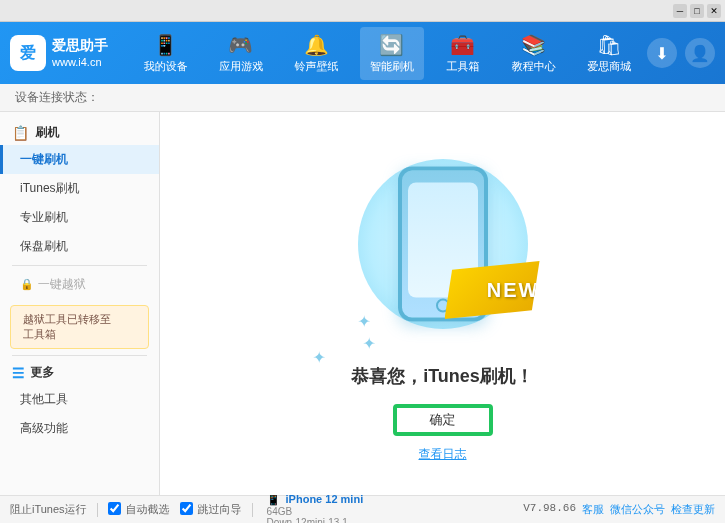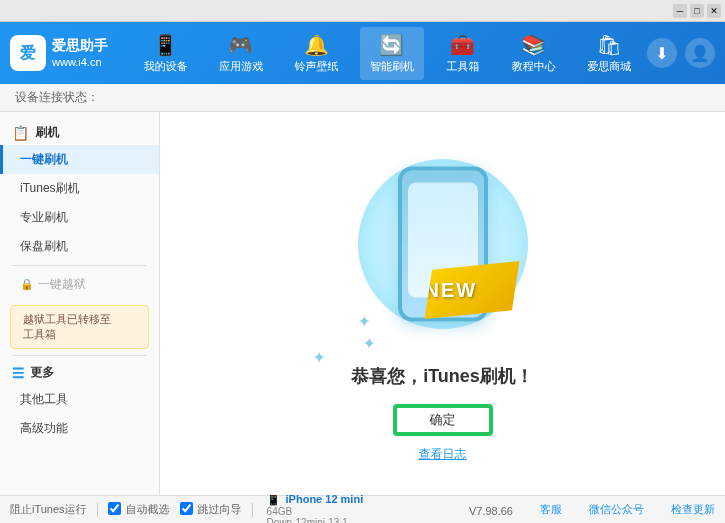--- a/index.html
+++ b/index.html
@@ -280,22 +280,23 @@
     .checkbox-item {
       display: flex;
       align-items: flex-start;
       gap: 5px;
       cursor: pointer;
     }
     .checkbox-item input { margin: 0; }
 
     .bottombar-right {
       display: flex;
-      align-items: flex-end;
-      gap: 27px;
+      align-items: flex-start;
+      gap: 6px;
+      font-family: Liberation Mono, monospace;
     }
     .bottom-link {
       color: #2196f3;
       cursor: pointer;
       font-size: 11px;
     }
 
     .itunes-status {
       font-size: 11px;
       color: #666;
@@ -419,21 +420,21 @@
 
       <div class="circle-bg"></div>
 
       <div style="position:absolute; left:50%; top:50%; transform:translate(-50%,-55%); z-index:2;">
         <div class="phone-shape">
           <div class="phone-screen"></div>
           <div class="phone-home"></div>
         </div>
       </div>
 
-      <div style="position:absolute; right:23px; bottom:25px; z-index:3; width:95px; height:58px; background: linear-gradient(135deg, #ffd700, #e6a800); clip-path: polygon(8% 15%, 100% 0%, 92% 85%, 0% 100%); display:flex; align-items:center; justify-content:flex-start;">
+      <div style="position:absolute; right:3px; bottom:25px; z-index:3; width:95px; height:58px; background: linear-gradient(135deg, #ffd700, #e6a800); clip-path: polygon(8% 15%, 100% 0%, 92% 85%, 0% 100%); display:flex; align-items:center; justify-content:flex-end;">
         <span style="font-size:20px; font-weight:900; color:#fff; text-shadow:1px 1px 3px rgba(0,0,0,0.4); letter-spacing:2px;">NEW</span>
       </div>
 
       <div class="sparkle sparkle1">✦</div>
       <div class="sparkle sparkle2">✦</div>
       <div class="sparkle sparkle3">✦</div>
     </div>
 
     <div class="success-title">恭喜您，iTunes刷机！</div>
 

